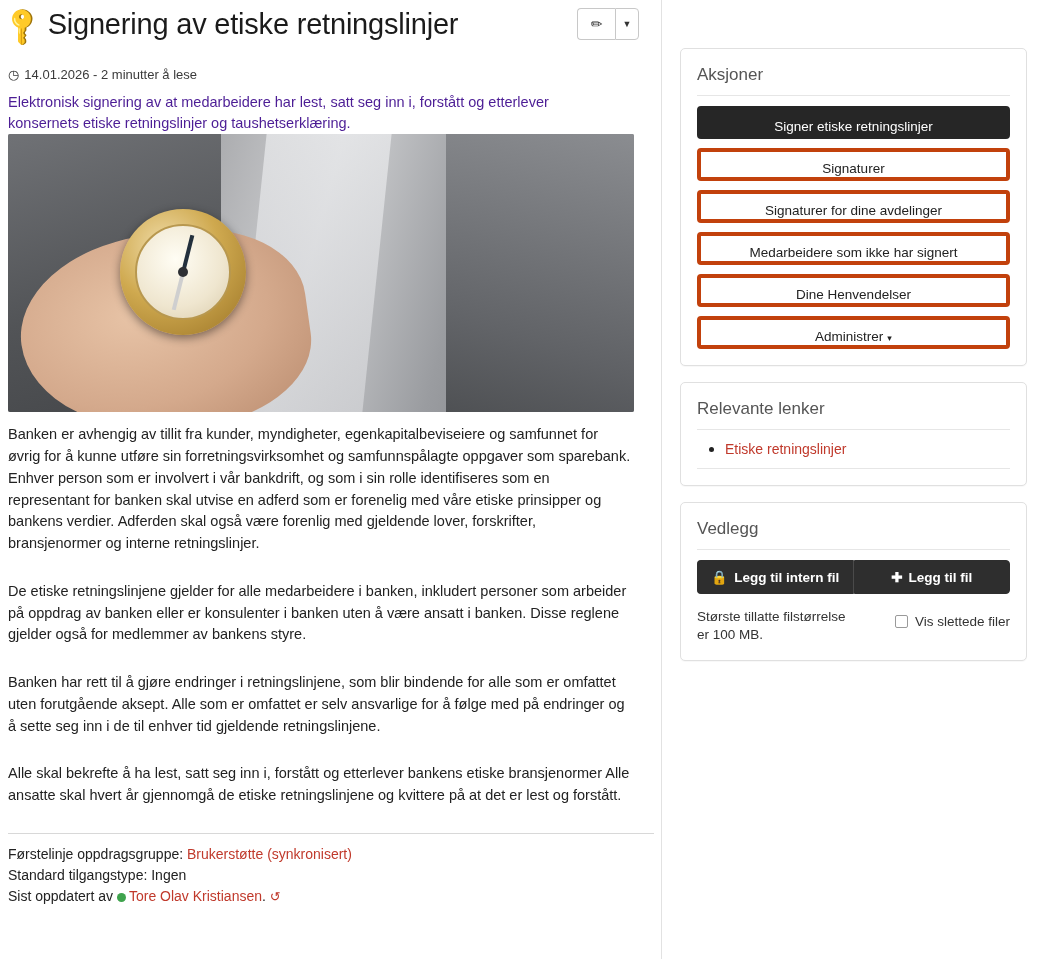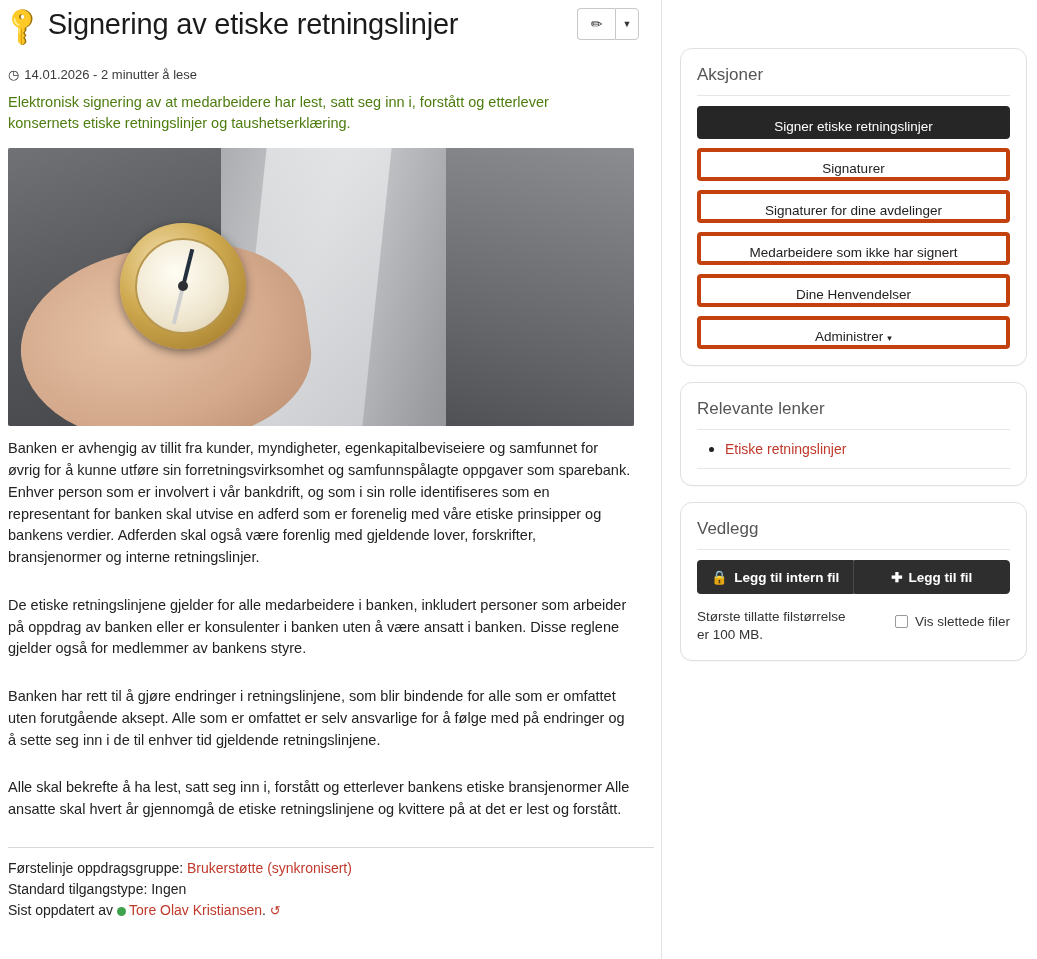--- a/index.html
+++ b/index.html
@@ -70,24 +70,24 @@
   .meta-line {
     font-size: 13px;
     color: #3a3a3a;
     margin: 10px 0 10px 2px;
     display: flex;
     align-items: center;
     gap: 5px;
   }
   .clock-ico { font-size: 13px; }
   .lede {
-    color: #4d7c0f;
+    color: #4c1d95;
     font-size: 14.5px;
     line-height: 1.45;
-    margin: 0 0 14px 2px;
+    margin: 0 0 0 2px;
     max-width: 600px;
   }
   .hero {
     width: 626px;
     height: 278px;
     margin-left: 2px;
     border-radius: 2px;
     overflow: hidden;
     position: relative;
     background: linear-gradient(105deg,#8f9195 0%,#a7a8ab 28%,#cfd0d2 48%,#9a9ca0 70%,#6e7073 100%);
@@ -173,21 +173,21 @@
   .hist-ico { color: #c0392b; font-size: 13px; }
 
   
   .right {
     width: 375px;
     padding: 48px 10px 0 18px;
   }
   .card {
     background: #fff;
     border: 1px solid #e0e0e0;
-    border-radius: 12px;
+    border-radius: 5px;
     margin-bottom: 16px;
     padding: 14px 16px 16px 16px;
     box-shadow: 0 1px 1px rgba(0,0,0,.03);
   }
   .card h2 {
     font-size: 17px;
     font-weight: 400;
     color: #555;
     margin: 2px 0 10px 0;
     padding-bottom: 10px;

